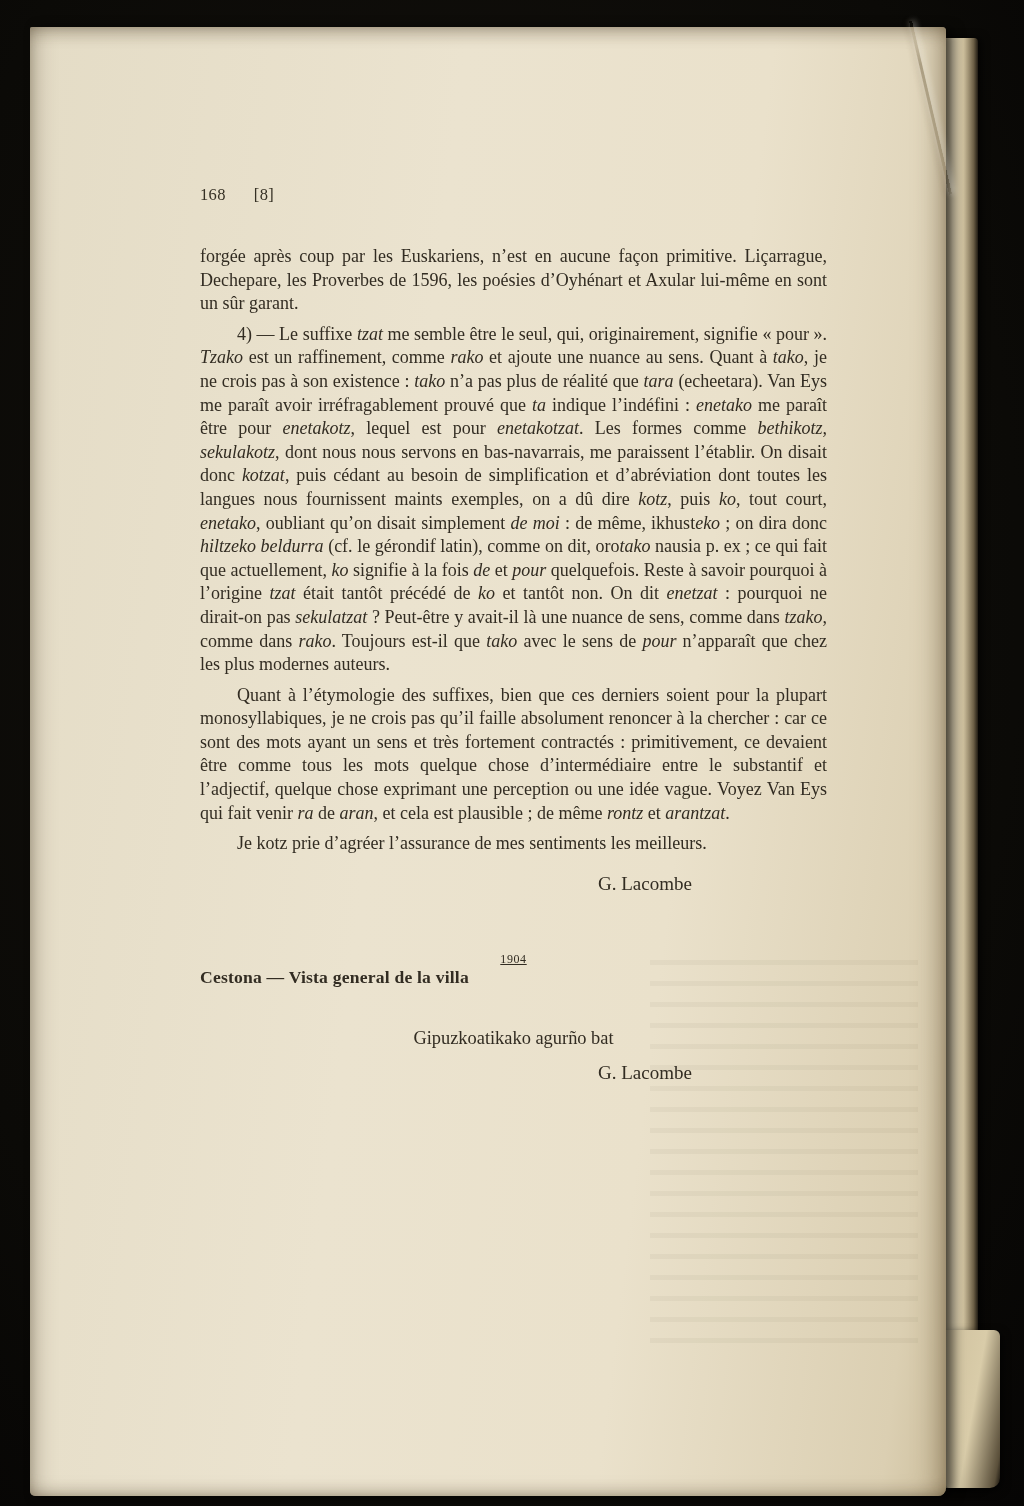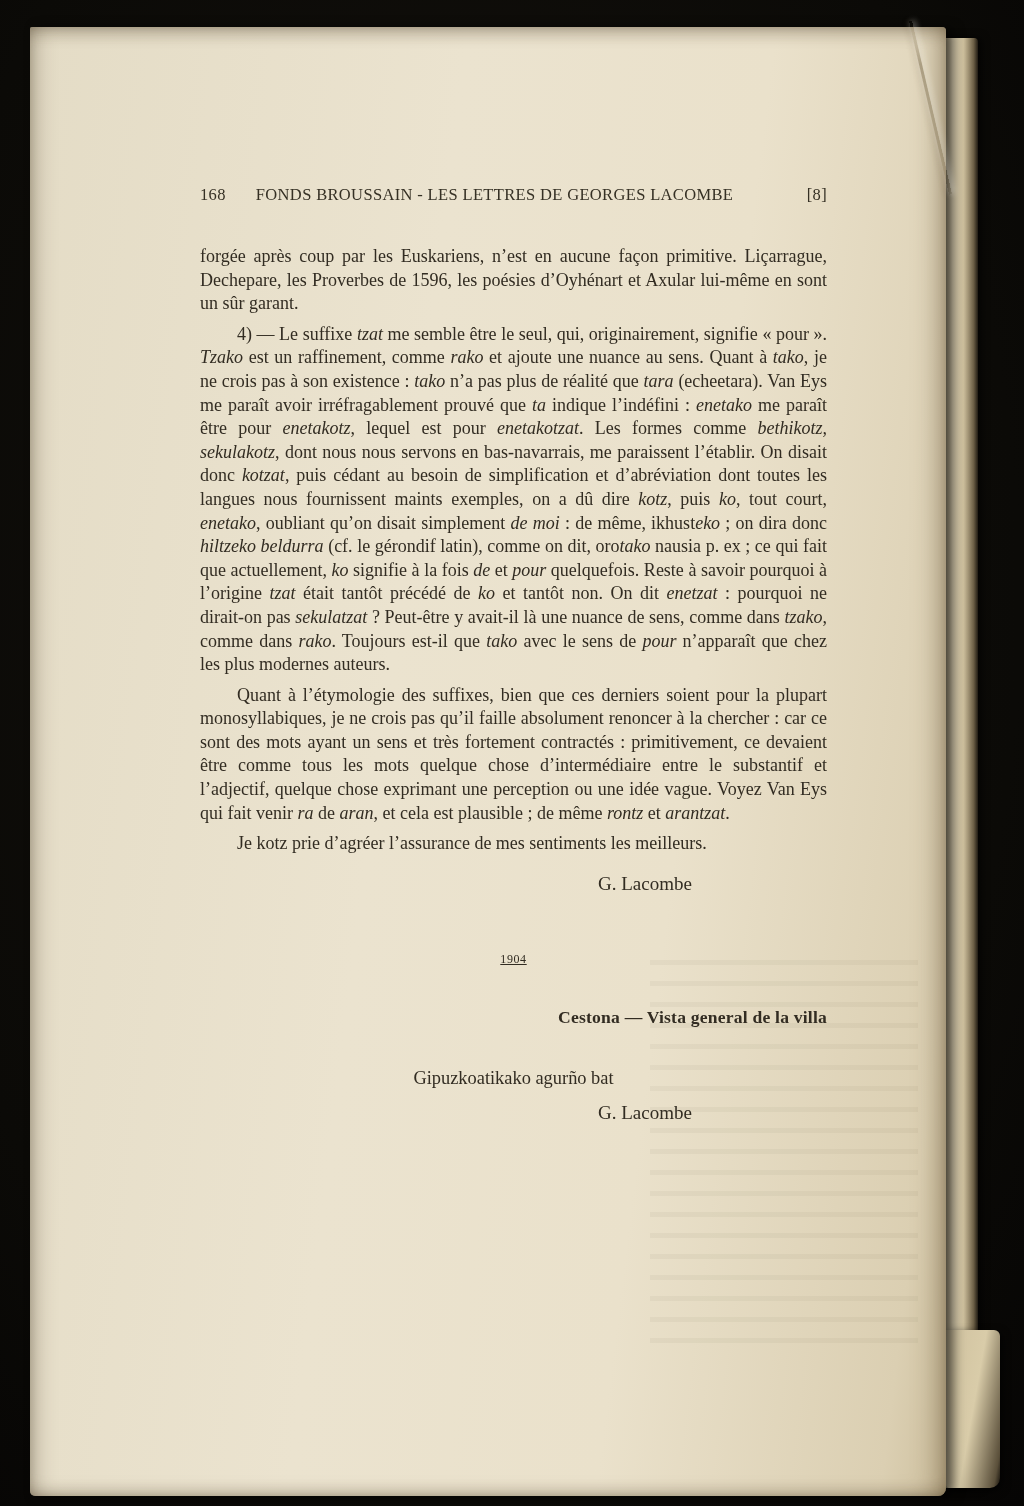--- a/index.html
+++ b/index.html
@@ -50,52 +50,52 @@
     opacity:.09;filter:blur(.7px);pointer-events:none;
     background:repeating-linear-gradient(to bottom,transparent 0 8px,rgba(95,90,62,.6) 8px 13px,transparent 13px 21px);
   }
 
   .content{position:absolute;left:170px;top:158px;width:627px;color:#322c22;}
 
   .header{
     display:flex;align-items:baseline;
     font-size:16.5px;letter-spacing:.35px;color:#353024;
     white-space:nowrap;
+    gap:14px;
   }
   .header .pagenum{flex:0 0 auto;}
   .header .htitle{flex:1 1 auto;margin-left:30px;}
   .header .hissue{flex:0 0 auto;margin-left:14px;}
 
   .body-text{margin-top:40px;font-size:18px;line-height:23.6px;text-align:justify;}
   .body-text p{margin:0;}
   .body-text p + p{margin-top:7px;}
   .body-text p.indent{text-indent:37px;}
   .body-text em{font-style:italic;}
 
   .sig{margin-top:16px;padding-left:398px;font-size:19px;line-height:24px;}
   .year{margin-top:56px;text-align:center;font-size:12px;letter-spacing:.6px;text-decoration:underline;}
-  .caption{margin-top:40px;text-align:right;font-weight:bold;font-size:17.6px;letter-spacing:.2px;}
+  .caption{text-align:left;font-weight:bold;font-size:17.6px;letter-spacing:.2px;}
   .subcaption{margin-top:40px;text-align:center;font-size:18.4px;}
   .sig2{margin-top:12px;}
 </style>
 </head>
 <body>
 
 <div class="under-page"></div>
 <div class="under-page-corner"></div>
 
 <div class="paper">
   <div class="fold"></div>
   <div class="ghost"></div>
 
   <div class="content">
 
     <div class="header">
       <span class="pagenum">168</span>
-      <span class="htitle">FONDS BROUSSAIN - LES LETTRES DE GEORGES LACOMBE</span>
       <span class="hissue">[8]</span>
     </div>
 
     <div class="body-text">
         <p><span>forgée après coup par les Euskariens, n’est en aucune façon primitive. Liçarrague, Dechepare, les Proverbes de 1596, les poésies d’Oyhénart et Axular lui-même en sont un sûr garant.</span></p>
         <p class="indent"><span>4) — Le suffixe </span><em>tzat</em><span> me semble être le seul, qui, originairement, signifie « pour ». </span><em>Tzako</em><span> est un raffinement, comme </span><em>rako</em><span> et ajoute une nuance au sens. Quant à </span><em>tako</em><span>, je ne crois pas à son existence : </span><em>tako</em><span> n’a pas plus de réalité que </span><em>tara</em><span> (echeetara). Van Eys me paraît avoir irréfragablement prouvé que </span><em>ta</em><span> indique l’indéfini : </span><em>enetako</em><span> me paraît être pour </span><em>enetakotz</em><span>, lequel est pour </span><em>enetakotzat</em><span>. Les formes comme </span><em>bethikotz, sekulakotz</em><span>, dont nous nous servons en bas-navarrais, me paraissent l’établir. On disait donc </span><em>kotzat</em><span>, puis cédant au besoin de simplification et d’abréviation dont toutes les langues nous fournissent maints exemples, on a dû dire </span><em>kotz</em><span>, puis </span><em>ko</em><span>, tout court, </span><em>enetako</em><span>, oubliant qu’on disait simplement </span><em>de moi</em><span> : de même, ikhust</span><em>eko</em><span> ; on dira donc </span><em>hiltzeko beldurra</em><span> (cf. le gérondif latin), comme on dit, oro</span><em>tako</em><span> nausia p. ex ; ce qui fait que actuellement, </span><em>ko</em><span> signifie à la fois </span><em>de</em><span> et </span><em>pour</em><span> quelquefois. Reste à savoir pourquoi à l’origine </span><em>tzat</em><span> était tantôt précédé de </span><em>ko</em><span> et tantôt non. On dit </span><em>enetzat</em><span> : pourquoi ne dirait-on pas </span><em>sekulatzat</em><span> ? Peut-être y avait-il là une nuance de sens, comme dans </span><em>tzako</em><span>, comme dans </span><em>rako</em><span>. Toujours est-il que </span><em>tako</em><span> avec le sens de </span><em>pour</em><span> n’apparaît que chez les plus modernes auteurs.</span></p>
         <p class="indent"><span>Quant à l’étymologie des suffixes, bien que ces derniers soient pour la plupart monosyllabiques, je ne crois pas qu’il faille absolument renoncer à la chercher : car ce sont des mots ayant un sens et très fortement contractés : primitivement, ce devaient être comme tous les mots quelque chose d’intermédiaire entre le substantif et l’adjectif, quelque chose exprimant une perception ou une idée vague. Voyez Van Eys qui fait venir </span><em>ra</em><span> de </span><em>aran</em><span>, et cela est plausible ; de même </span><em>rontz</em><span> et </span><em>arantzat</em><span>.</span></p>
         <p class="indent"><span>Je kotz prie d’agréer l’assurance de mes sentiments les meilleurs.</span></p>
       </div>
 

